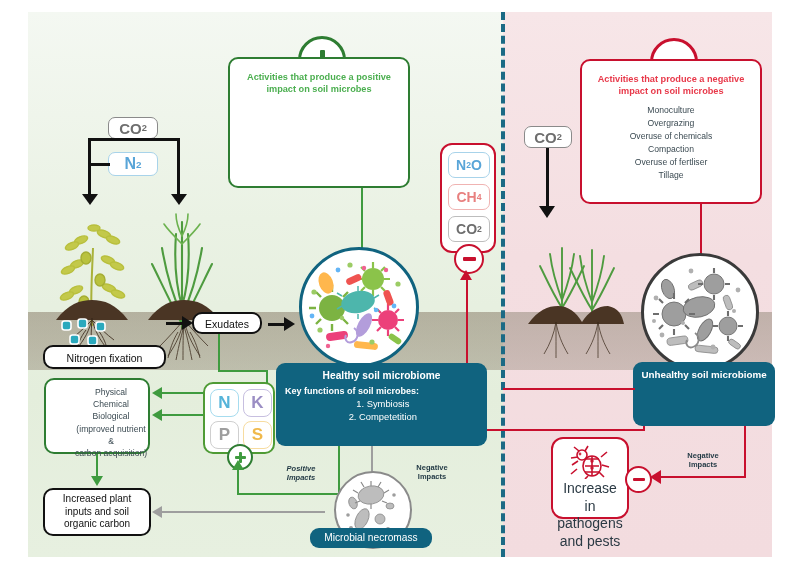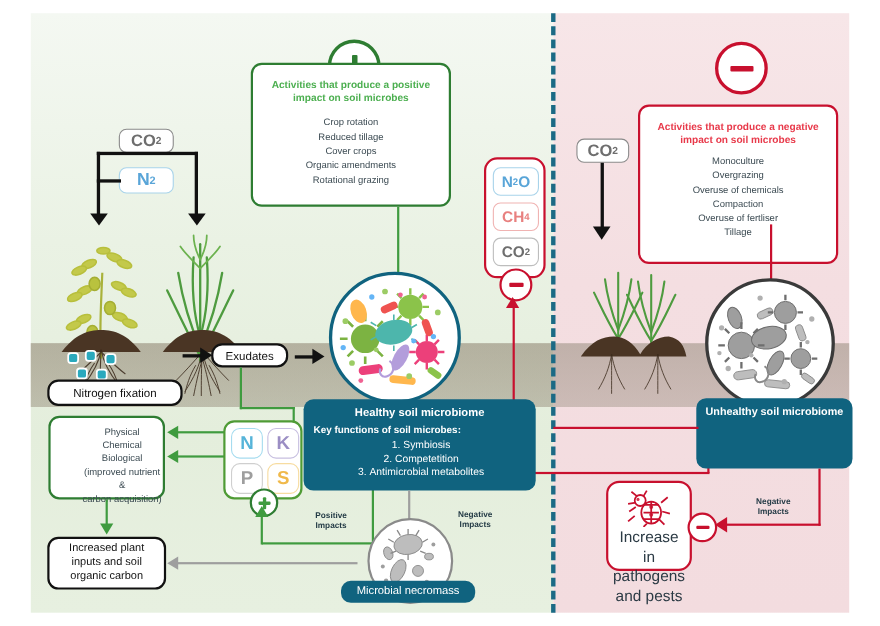--- a/index.html
+++ b/index.html
@@ -170,35 +170,28 @@
         <path d="M42 26 C38 40 36 50 34 60"></path>
       <path d="M42 26 C46 40 48 50 50 60"></path>
     </g>
   </svg>
 
   <div class="badge green" style="left:298px;top:36px;width:42px;height:42px;color:#2e7d32;">
     <span class="bar" style="width:20px;height:5px;"></span>
     <span class="bar" style="width:5px;height:20px;"></span>
   </div>
   <div class="box rbox green-box" style="left:228px;top:57px;width:182px;height:131px;padding:12px 10px 8px;">
-    <div class="hdr-green" style="font-size:9.2px;line-height:1.35;margin-bottom:9px;">Activities that produce a positive impact on soil microbes</div>
-    <div style="font-size:8.6px;line-height:1.52;">
-      <div class="listline">Crop rotation</div>
-      <div class="listline">Reduced tillage</div>
-      <div class="listline">Cover crops</div>
-      <div class="listline">Organic amendments</div>
-      <div class="listline">Rotational grazing</div>
-    </div>
+    <div class="hdr-green" style="font-size:9.2px;line-height:1.35;margin-bottom:24px;">Activities that produce a positive impact on soil microbes</div>
   </div>
   <div class="ln g" style="left:361px;top:188px;width:2.4px;height:62px;"></div>
 
   <div class="badge red" style="left:650px;top:38px;width:42px;height:42px;color:#c8102e;">
     <span class="bar" style="width:21px;height:5px;"></span>
   </div>
-  <div class="box rbox red-box" style="left:580px;top:59px;width:182px;height:145px;padding:12px 8px 8px;margin-top:36px;">
+  <div class="box rbox red-box" style="left:580px;top:59px;width:182px;height:145px;padding:12px 8px 8px;">
     <div class="hdr-red" style="font-size:9.2px;line-height:1.35;margin-bottom:6px;">Activities that produce a negative impact on soil microbes</div>
     <div style="font-size:8.6px;line-height:1.52;">
       <div class="listline">Monoculture</div>
       <div class="listline">Overgrazing</div>
       <div class="listline">Overuse of chemicals</div>
       <div class="listline">Compaction</div>
       <div class="listline">Overuse of fertliser</div>
       <div class="listline">Tillage</div>
     </div>
   </div>
@@ -361,43 +354,40 @@
   </div>
   <div class="badge green" style="left:227px;top:444px;width:22px;height:22px;color:#3f9b3f;border-width:2.4px;">
     <span class="bar" style="width:11px;height:3px;"></span>
     <span class="bar" style="width:3px;height:11px;"></span>
   </div>
 
   <div class="ln g" style="left:238px;top:493px;width:102px;height:2.4px;"></div>
   <div class="ln g" style="left:338px;top:418px;width:2.4px;height:77px;"></div>
   <div class="ln g" style="left:237px;top:468px;width:2.4px;height:27px;"></div>
   <div class="arrow" style="left:232px;top:460px;border-left:6.5px solid transparent;border-right:6.5px solid transparent;border-bottom:10px solid #3f9b3f;"></div>
-  <div class="imp-label" style="left:275px;top:465px;width:52px;">
+  <div class="imp-label" style="left:275px;top:465px;width:52px;font-style:italic;">
     <span>Positive Impacts</span>
   </div>
 
   <div class="box rbox black-box" style="left:43px;top:488px;width:108px;height:48px;padding:5px 6px;font-size:10px;line-height:1.28;color:#111;display:flex;align-items:center;justify-content:center;">
     <span>Increased plant inputs and soil organic carbon</span>
   </div>
 
   <div class="ln gy" style="left:160px;top:511px;width:165px;height:2.2px;"></div>
   <div class="arrow" style="left:152px;top:506px;border-top:6px solid transparent;border-bottom:6px solid transparent;border-right:10px solid #9e9e9e;"></div>
 
   <div class="teal-box" style="position:absolute;left:276px;top:363px;width:211px;height:83px;padding:7px 9px 0;box-sizing:border-box;">
     <div style="font-size:10.2px;font-weight:bold;text-align:center;margin-bottom:5px;">Healthy soil microbiome</div>
     <div style="font-size:9px;font-weight:bold;margin-bottom:2px;">Key functions of soil microbes:</div>
     <div style="font-size:9.4px;line-height:1.34;text-align:center;">
       <div>
         <span style="display:inline-block;width:13px;">1.</span><span>Symbiosis</span>
       </div>
       <div>
         <span style="display:inline-block;width:13px;">2.</span><span>Competetition</span>
-      </div>
-      <div>
-        <span style="display:inline-block;width:13px;">3.</span><span>Antimicrobial metabolites</span>
       </div>
     </div>
   </div>
 
   <div class="ln gy" style="left:371px;top:446px;width:2.2px;height:28px;"></div>
   <div class="arrow" style="left:366px;top:472px;border-left:6px solid transparent;border-right:6px solid transparent;border-top:10px solid #9e9e9e;"></div>
 
   <div class="imp-label" style="left:405px;top:464px;width:54px;">
     <span>Negative Impacts</span>
   </div>

